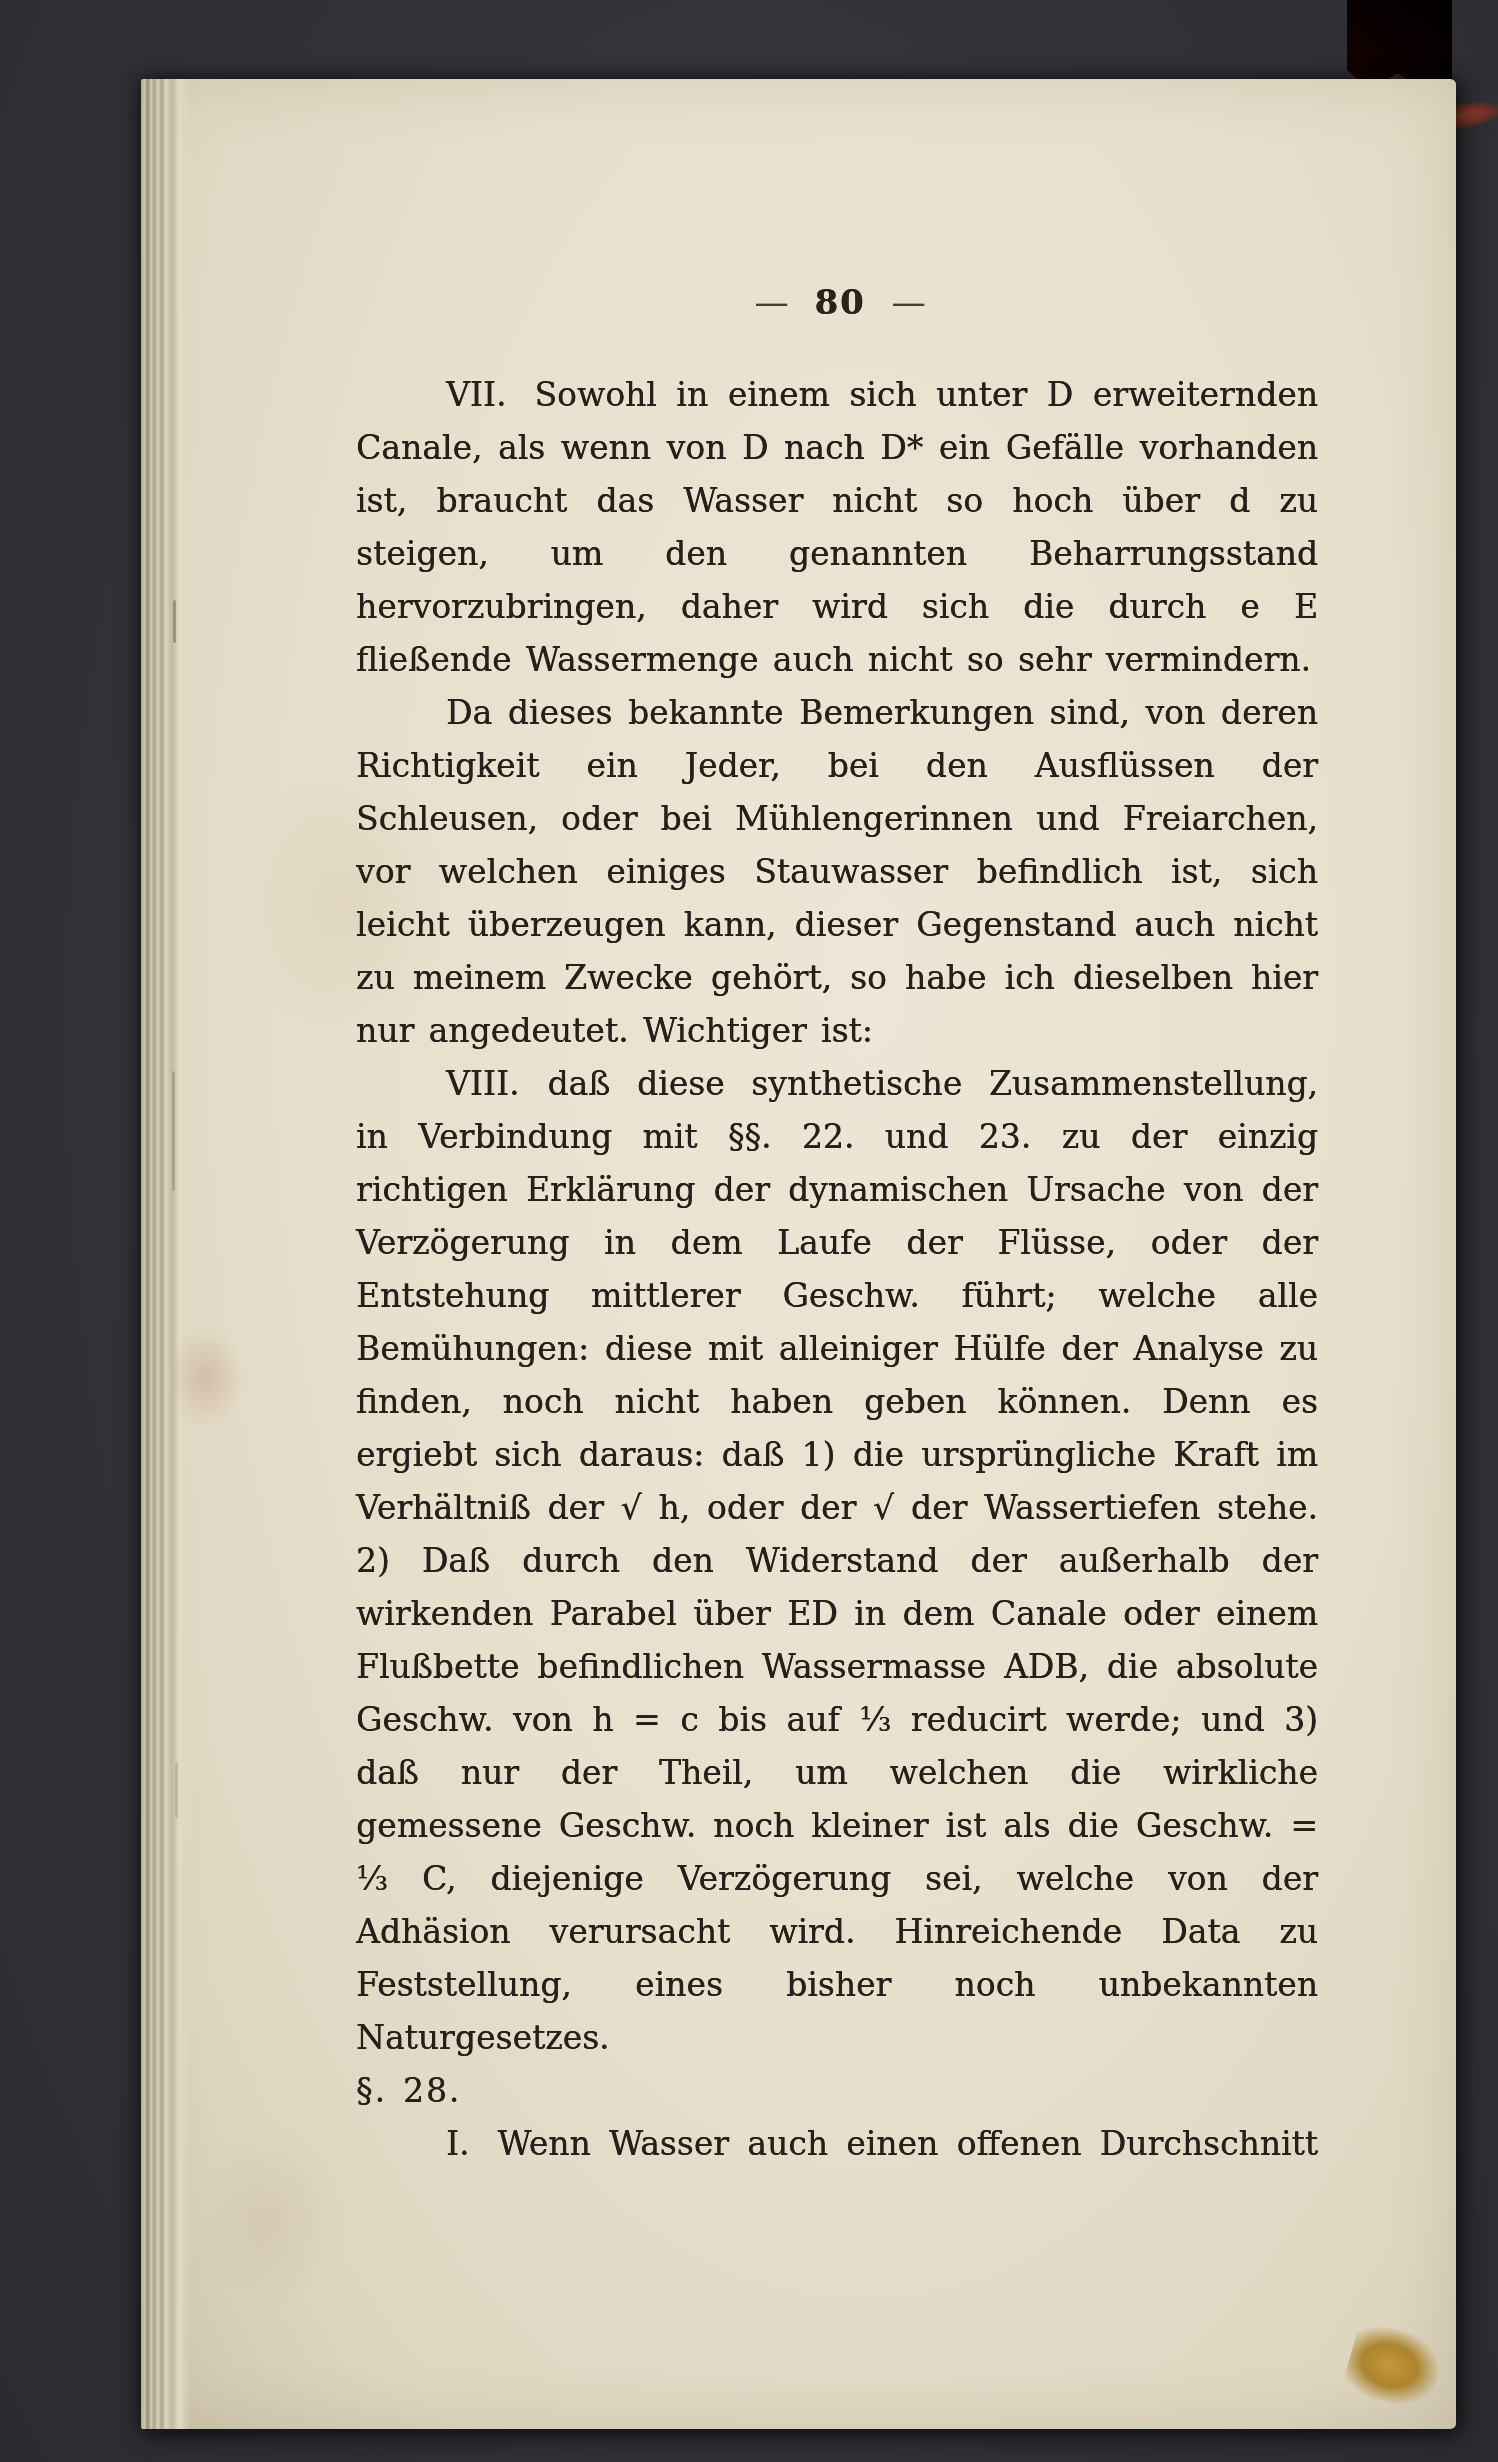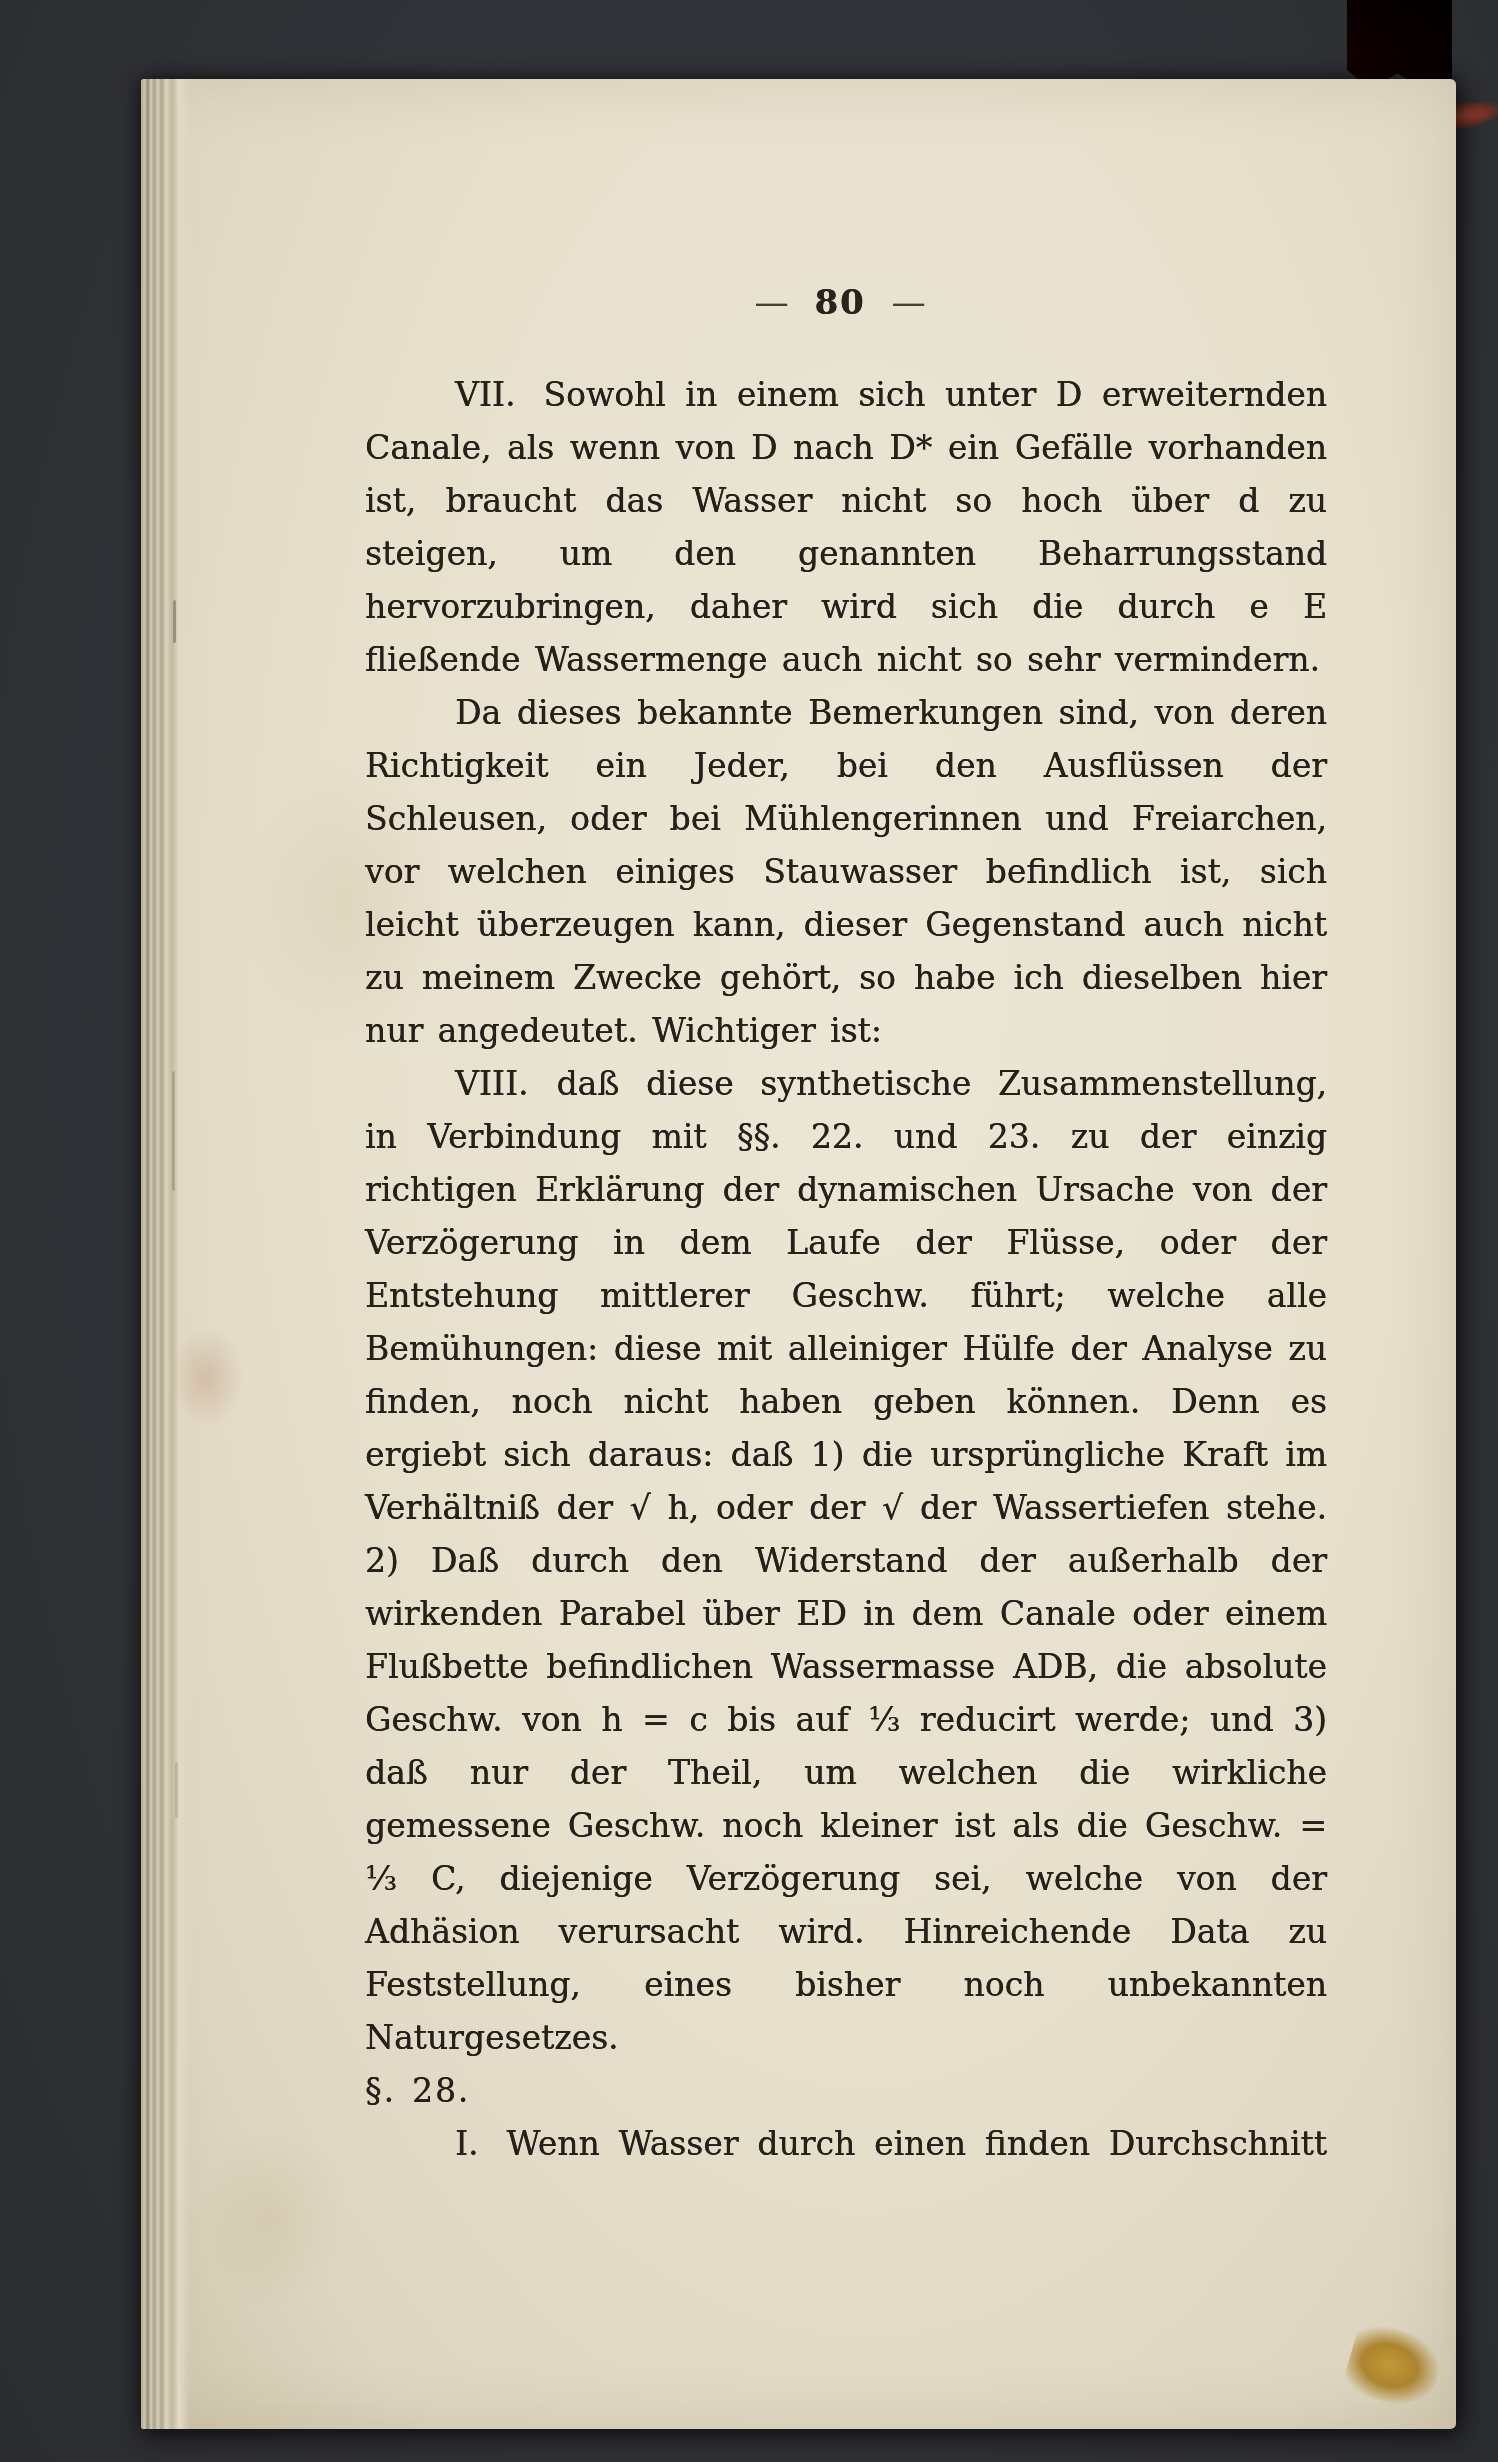--- a/index.html
+++ b/index.html
@@ -76,21 +76,21 @@
     left: 218px; top: 203px; width: 962px;
     display: flex; justify-content: center; align-items: baseline; gap: 26px;
     font-size: 34px; color: #2a231c;
     text-shadow: 0.3px 0 0 currentColor;
   }
   .page-number { font-weight: bold; letter-spacing: 1.9px; }
   .header-dash { opacity: .85; }
 
   .text-block {
     position: absolute;
-    left: 224px; top: 289px; width: 962px;
+    left: 215px; top: 289px; width: 962px;
     font-size: 33px; line-height: 53px;
     color: #27201a;
     text-align: justify;
     word-spacing: 3.8px;
     text-shadow: 0.3px 0 0 currentColor; 
   }
   .para { text-indent: 90px; }
   .marker { margin-right: 28px; }
   .section-heading {
     text-align: left; text-indent: 0;
@@ -126,21 +126,21 @@
     <main class="text-block">
 
       <p class="para"><span class="marker">VII.</span><span>Sowohl in einem sich unter D erweiternden Canale, als wenn von D nach D* ein Gefälle vorhanden ist, braucht das Wasser nicht so hoch über d zu steigen, um den genannten Beharrungsstand hervorzubringen, daher wird sich die durch e E fließende Wassermenge auch nicht so sehr vermindern.</span></p>
 
       <p class="para"><span>Da dieses bekannte Bemerkungen sind, von deren Richtigkeit ein Jeder, bei den Ausflüssen der Schleusen, oder bei Mühlengerinnen und Freiarchen, vor welchen einiges Stauwasser befindlich ist, sich leicht überzeugen kann, dieser Gegenstand auch nicht zu meinem Zwecke gehört, so habe ich dieselben hier nur angedeutet. Wichtiger ist:</span></p>
 
       <p class="para"><span class="marker">VIII.</span><span>daß diese synthetische Zusammenstellung, in Verbindung mit §§. 22. und 23. zu der einzig richtigen Erklärung der dynamischen Ursache von der Verzögerung in dem Laufe der Flüsse, oder der Entstehung mittlerer Geschw. führt; welche alle Bemühungen: diese mit alleiniger Hülfe der Analyse zu finden, noch nicht haben geben können. Denn es ergiebt sich daraus: daß 1) die ursprüngliche Kraft im Verhältniß der √ h, oder der √ der Wassertiefen stehe. 2) Daß durch den Widerstand der außerhalb der wirkenden Parabel über ED in dem Canale oder einem Flußbette befindlichen Wassermasse ADB, die absolute Geschw. von h = c bis auf ⅓ reducirt werde; und 3) daß nur der Theil, um welchen die wirkliche gemessene Geschw. noch kleiner ist als die Geschw. = ⅓ C, diejenige Verzögerung sei, welche von der Adhäsion verursacht wird. Hinreichende Data zu Feststellung, eines bisher noch unbekannten Naturgesetzes.</span></p>
 
       <p class="section-heading">§. 28.</p>
 
-      <p class="para justify-last"><span class="marker">I.</span><span>Wenn Wasser durch einen finden Durchschnitt</span></p>
+      <p class="para justify-last"><span class="marker">I.</span><span>Wenn Wasser auch einen offenen Durchschnitt</span></p>
 
     </main>
 
     <div class="stain-yellow"></div>
 
   </div>
 </div>
 
 
 </body></html>

